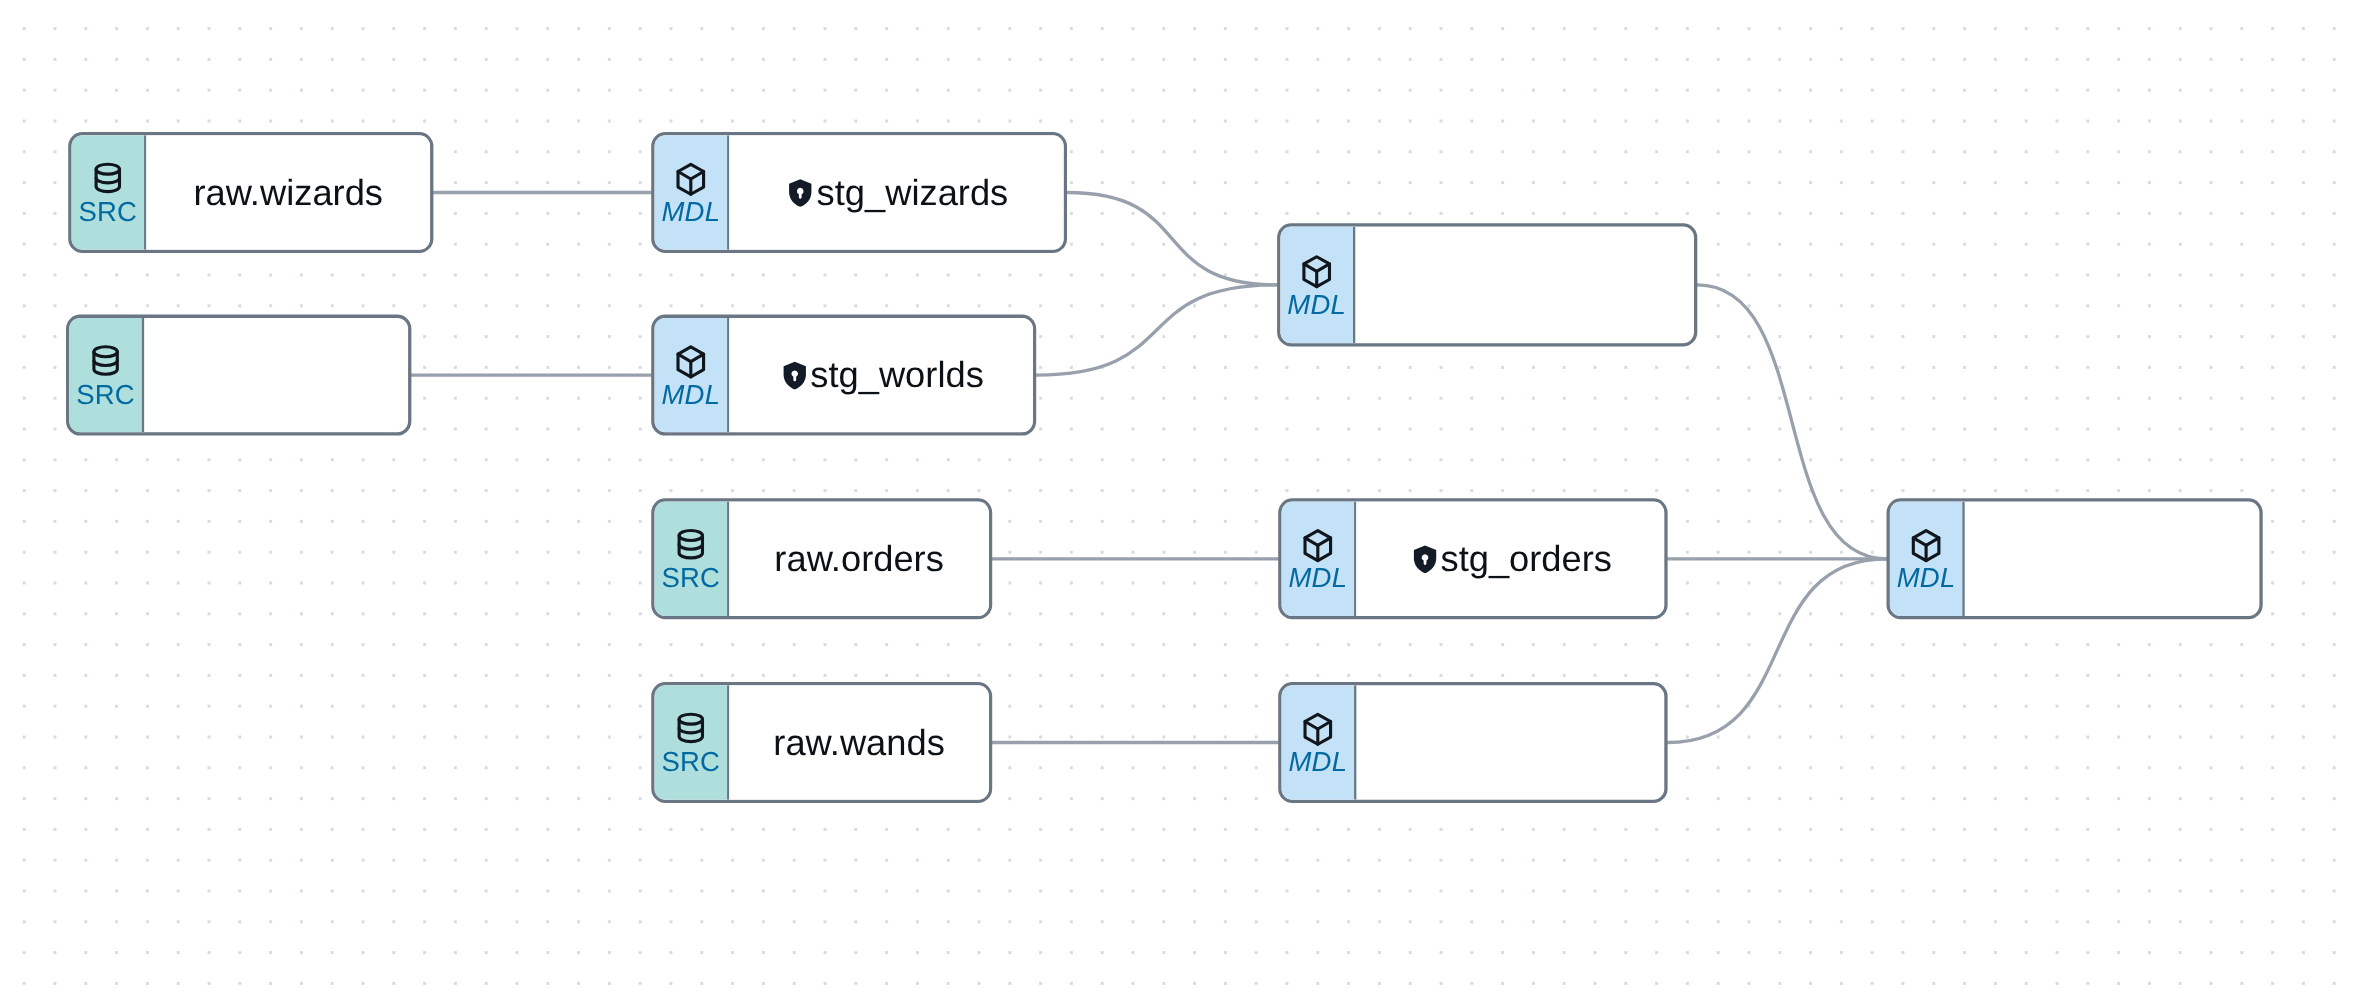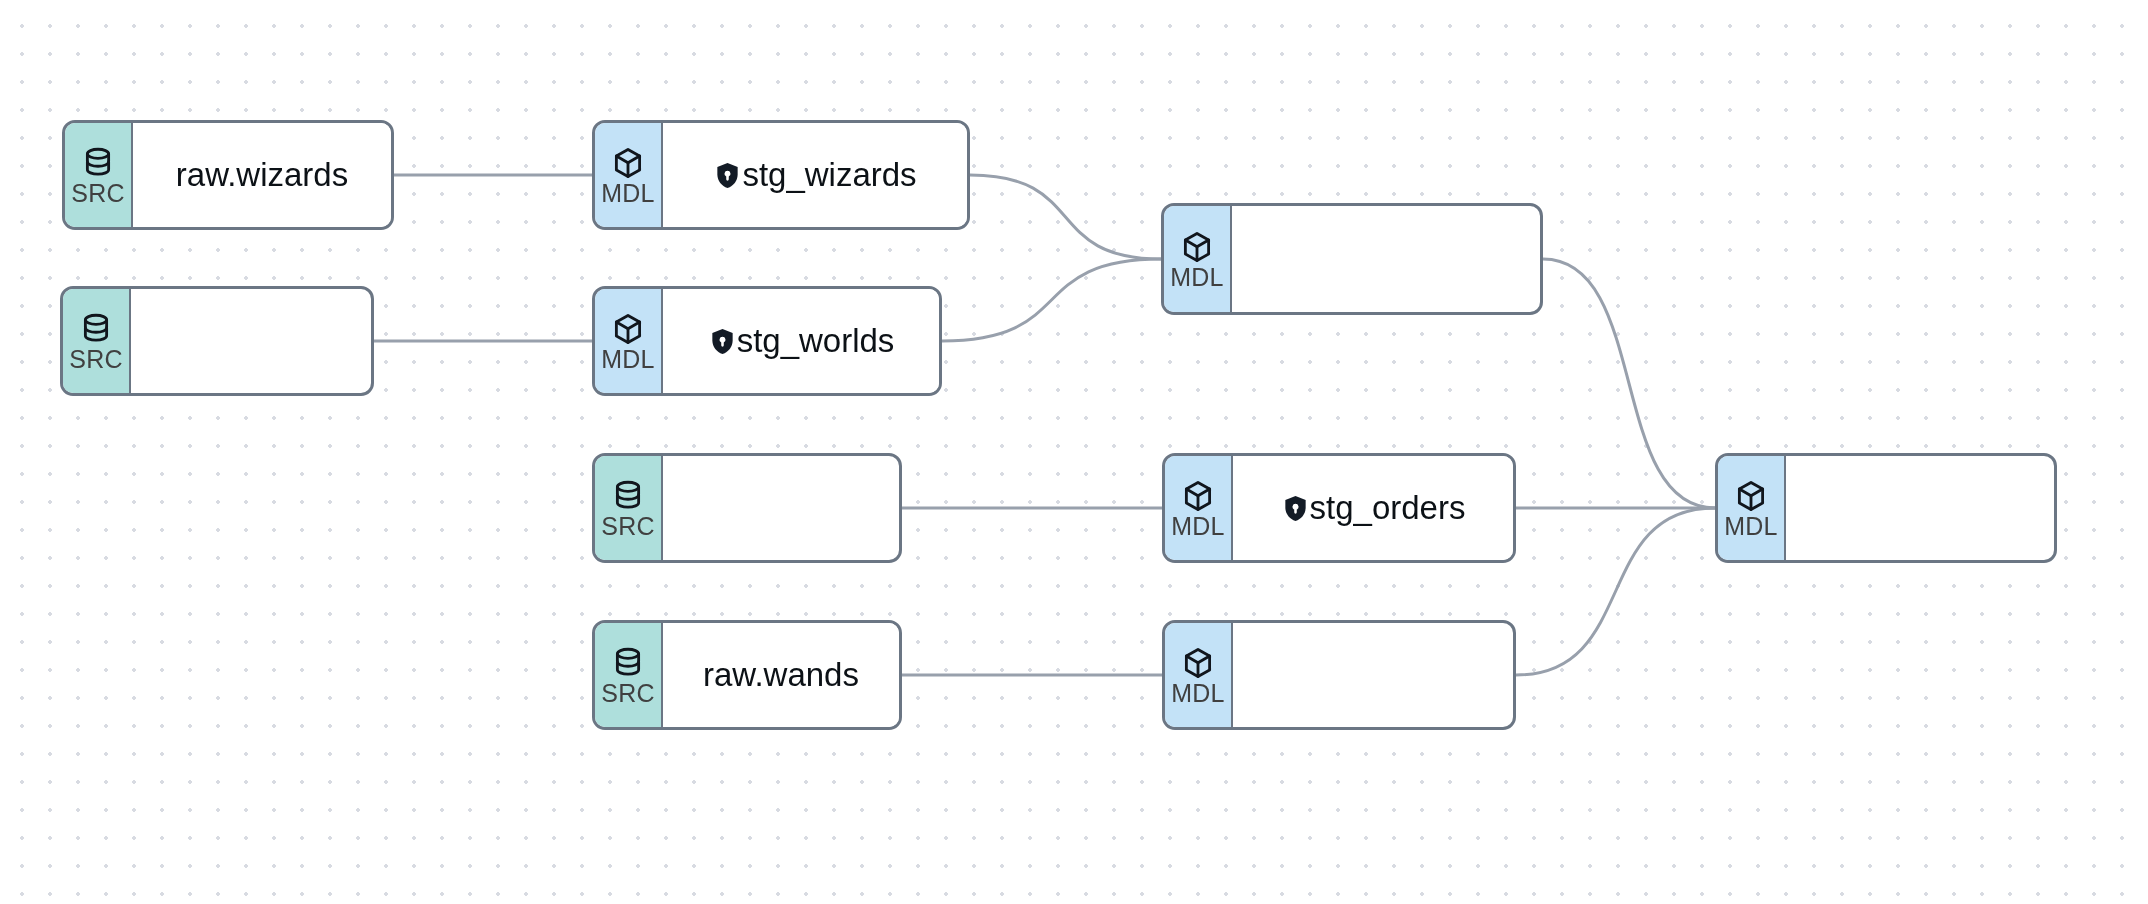--- a/index.html
+++ b/index.html
@@ -51,31 +51,31 @@
     display: flex;
     flex-direction: column;
     align-items: center;
     justify-content: center;
     gap: 1px;
     width: 68px;
     border-right: 2px solid #6b7684;
     padding-top: 2px;
   }
   .node-badge.src { background: #aedfdc; }
-  .node-badge.mdl { background: #c3e2f7; }
+  .node-badge.mdl { background: #c3e2f7; font-style: italic; }
 
   .badge-icon {
     display: block;
     line-height: 0;
   }
   .badge-text {
     font-family: "Liberation Sans", sans-serif;
     font-size: 25px;
     line-height: 1;
-    color: #404040;
+    color: #0369a1;
     letter-spacing: 0.2px;
   }
 
   .node-body {
     flex: 1 1 auto;
     display: flex;
     align-items: center;
     justify-content: center;
     padding: 0 18px;
     background: #ffffff;
@@ -138,20 +138,23 @@
       </div>
       <div class="node" style="left: 592px; top: 453px; width: 310px; height: 110px;">
         <div class="node-badge src">
           <span class="badge-icon"><svg width="34" height="34" viewBox="0 0 24 24" fill="none" stroke="#11161d" stroke-width="2" stroke-linecap="round" stroke-linejoin="round">
               <ellipse cx="12" cy="5.5" rx="7.5" ry="3.2"></ellipse>
               <path d="M4.5 5.5v5.6c0 1.77 3.36 3.2 7.5 3.2s7.5-1.43 7.5-3.2V5.5"></path>
               <path d="M4.5 11.1v5.6c0 1.77 3.36 3.2 7.5 3.2s7.5-1.43 7.5-3.2v-5.6"></path>
             </svg></span>
           <span class="badge-text">SRC</span>
         </div>
+        <div class="node-body no-icon">
+          <span class="node-label">raw.orders</span>
+        </div>
       </div>
       <div class="node" style="left: 592px; top: 620px; width: 310px; height: 110px;">
         <div class="node-badge src">
           <span class="badge-icon"><svg width="34" height="34" viewBox="0 0 24 24" fill="none" stroke="#11161d" stroke-width="2" stroke-linecap="round" stroke-linejoin="round">
               <ellipse cx="12" cy="5.5" rx="7.5" ry="3.2"></ellipse>
               <path d="M4.5 5.5v5.6c0 1.77 3.36 3.2 7.5 3.2s7.5-1.43 7.5-3.2V5.5"></path>
               <path d="M4.5 11.1v5.6c0 1.77 3.36 3.2 7.5 3.2s7.5-1.43 7.5-3.2v-5.6"></path>
             </svg></span>
           <span class="badge-text">SRC</span>
         </div>

